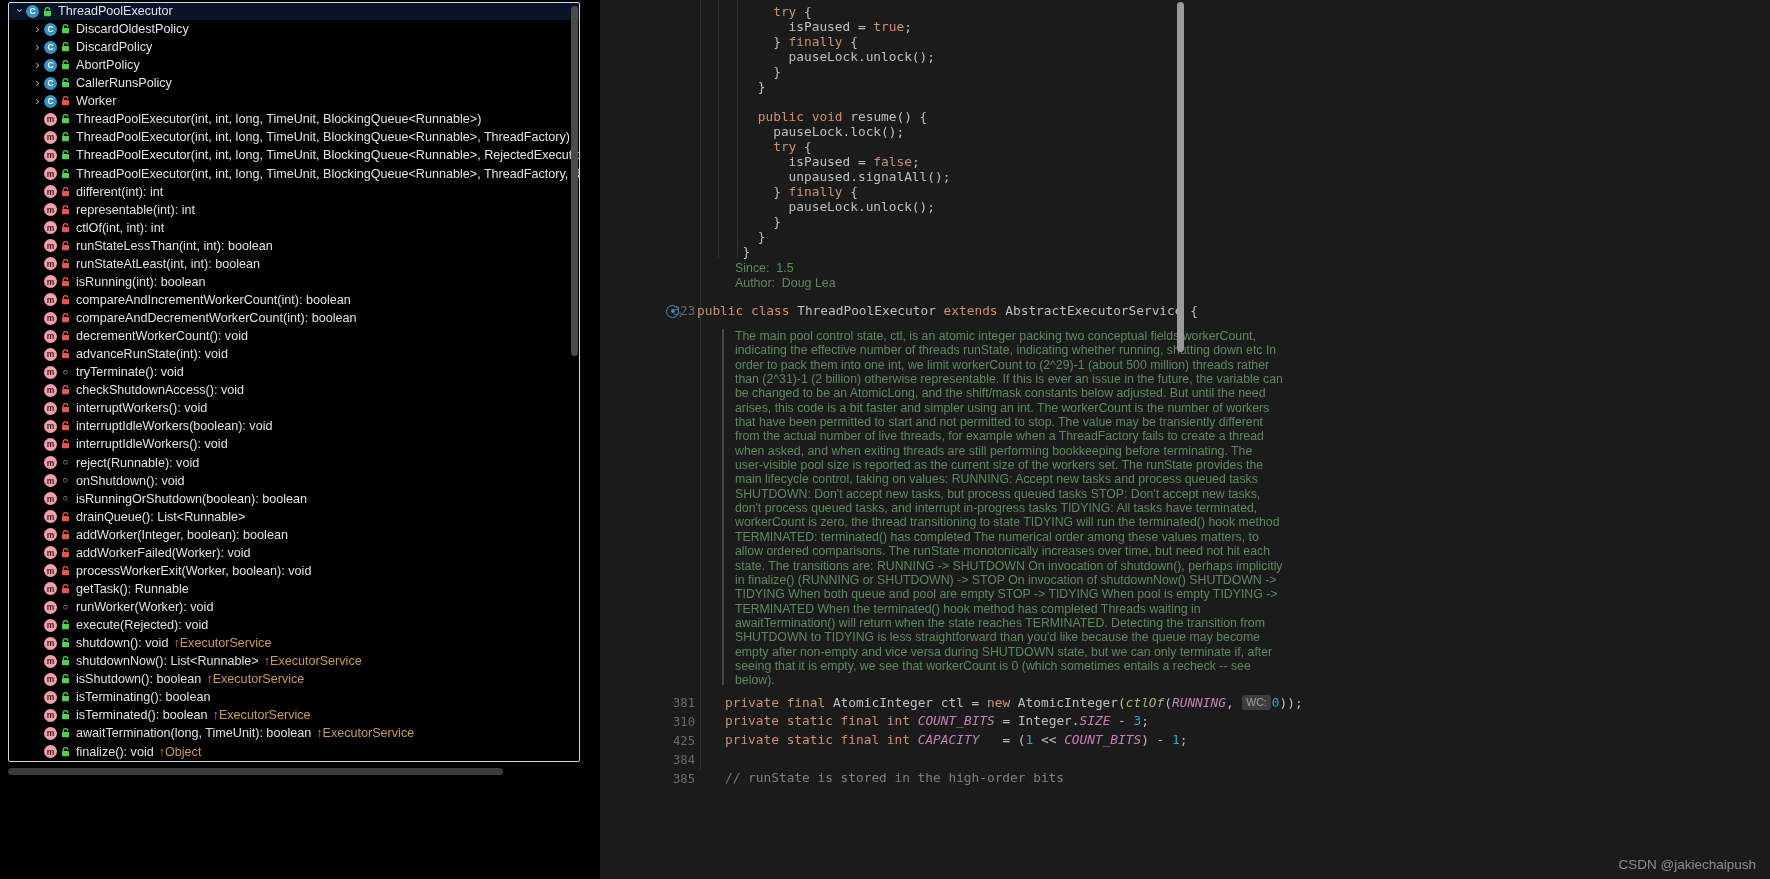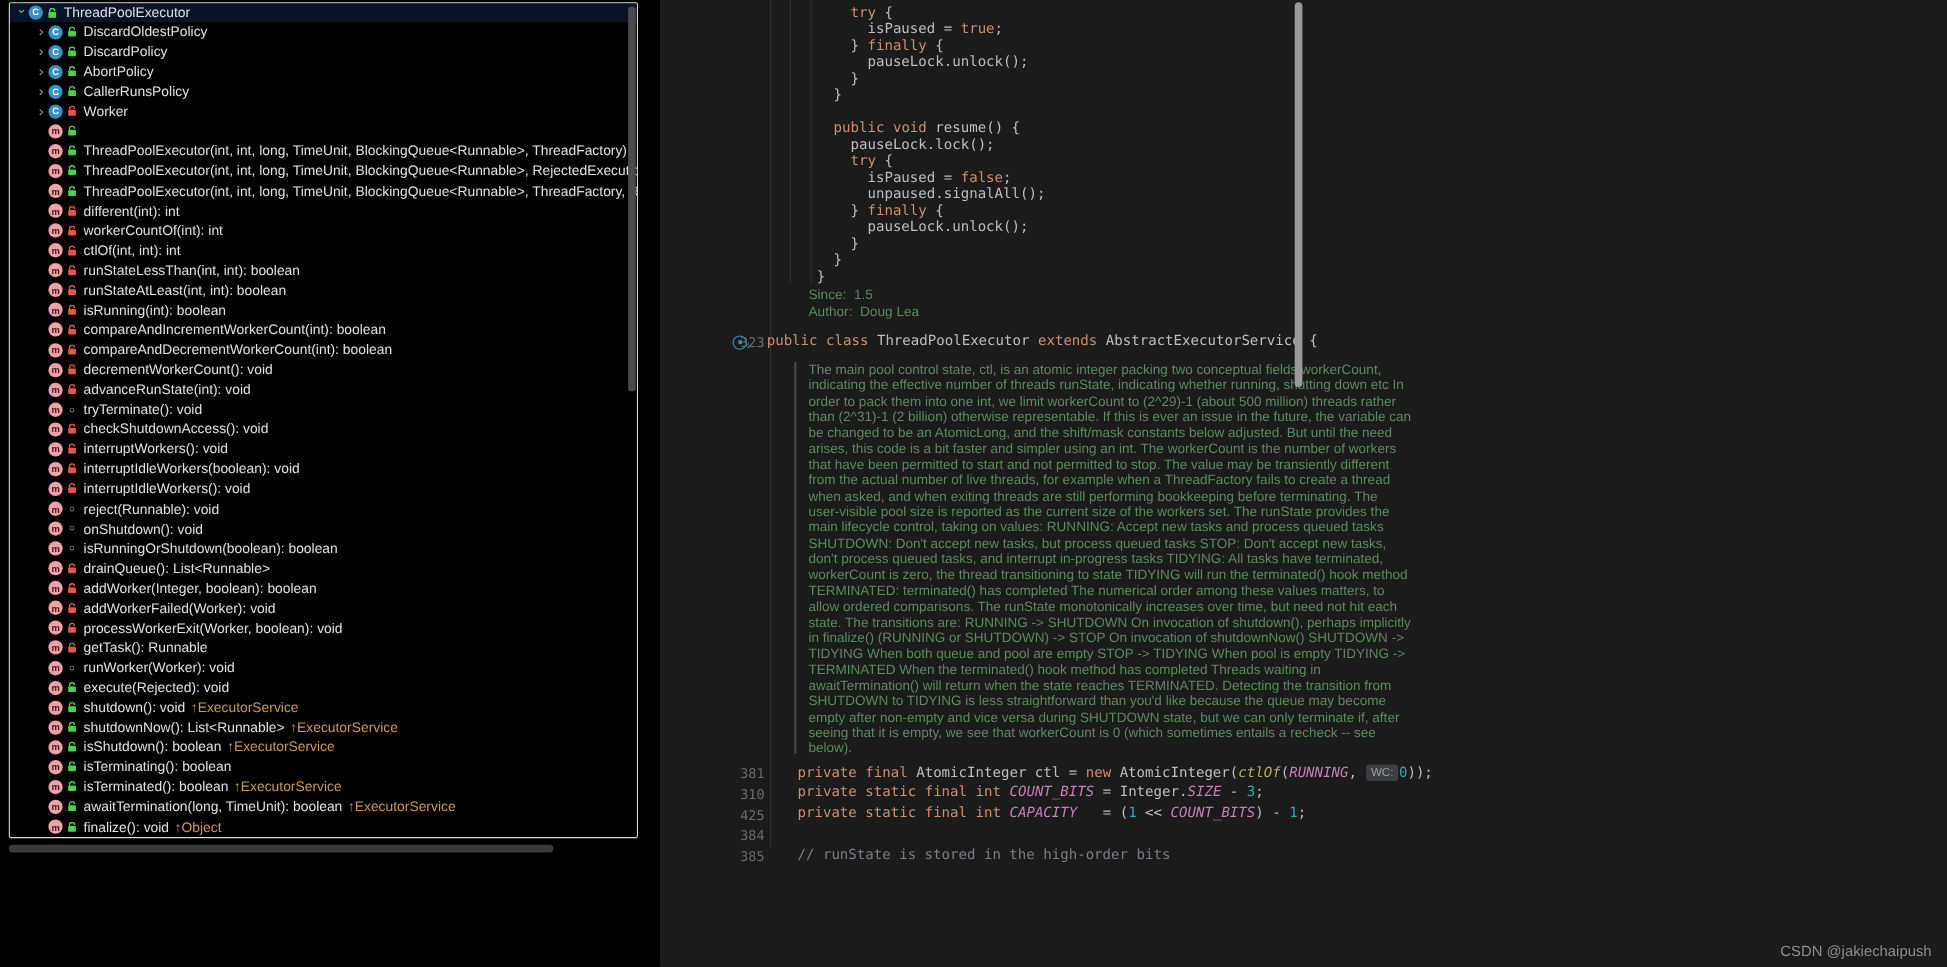--- a/index.html
+++ b/index.html
@@ -236,20 +236,21 @@
       </div>
       <div class="row" style="padding-left: 22px;">
         <span class="arrow none">&nbsp;</span>
         <span class="i-method">m</span>
         <span class="vis pub">
           <svg width="9" height="10" viewBox="0 0 9 10">
             <path d="M2.2 4.2V3a2.3 2.3 0 0 1 4.6 0" fill="none" stroke="#4bd34b" stroke-width="1.2"></path>
             <rect x="1" y="4" width="7" height="5.2" rx="0.8" fill="#4bd34b"></rect>
           </svg>
         </span>
+        <span class="lbl">ThreadPoolExecutor(int, int, long, TimeUnit, BlockingQueue&lt;Runnable&gt;)</span>
       </div>
       <div class="row" style="padding-left: 22px;">
         <span class="arrow none">&nbsp;</span>
         <span class="i-method">m</span>
         <span class="vis pub">
           <svg width="9" height="10" viewBox="0 0 9 10">
             <path d="M2.2 4.2V3a2.3 2.3 0 0 1 4.6 0" fill="none" stroke="#4bd34b" stroke-width="1.2"></path>
             <rect x="1" y="4" width="7" height="5.2" rx="0.8" fill="#4bd34b"></rect>
           </svg>
         </span>
@@ -290,21 +291,21 @@
       </div>
       <div class="row" style="padding-left: 22px;">
         <span class="arrow none">&nbsp;</span>
         <span class="i-method">m</span>
         <span class="vis priv">
           <svg width="9" height="10" viewBox="0 0 9 10">
             <path d="M2.2 4.2V3a2.3 2.3 0 0 1 4.6 0" fill="none" stroke="#e8564b" stroke-width="1.2"></path>
             <rect x="1" y="4" width="7" height="5.2" rx="0.8" fill="#e8564b"></rect>
           </svg>
         </span>
-        <span class="lbl">workerCountOf(int): int</span>
+        <span class="lbl">representable(int): int</span>
       </div>
       <div class="row" style="padding-left: 22px;">
         <span class="arrow none">&nbsp;</span>
         <span class="i-method">m</span>
         <span class="vis priv">
           <svg width="9" height="10" viewBox="0 0 9 10">
             <path d="M2.2 4.2V3a2.3 2.3 0 0 1 4.6 0" fill="none" stroke="#e8564b" stroke-width="1.2"></path>
             <rect x="1" y="4" width="7" height="5.2" rx="0.8" fill="#e8564b"></rect>
           </svg>
         </span>

